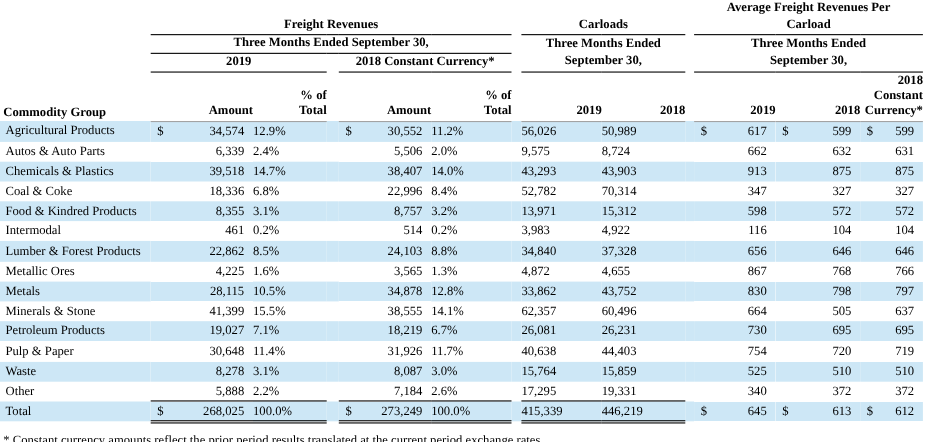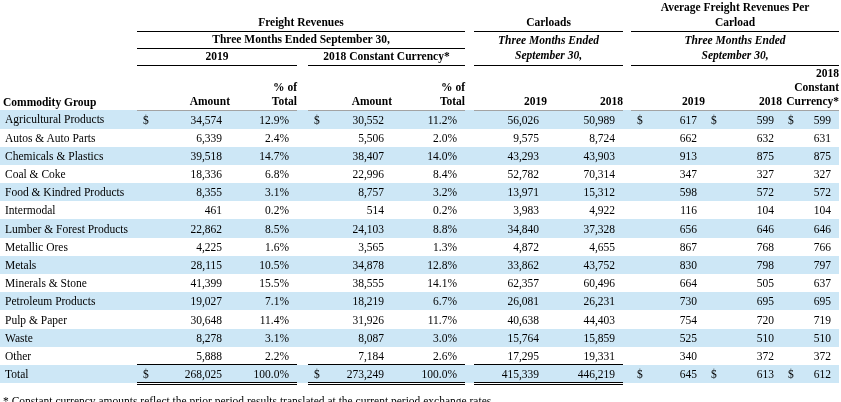--- a/index.html
+++ b/index.html
@@ -25,21 +25,21 @@
     vertical-align: bottom;
     border-bottom: 1px solid #000;
     padding-bottom: 1px;
     line-height: 1.3;
   }
   .pre { white-space: pre-line; }
   tr.h1 { height: 26px; }
   tr.h2 { height: 16px; }
   tr.h3 { height: 17px; }
   tr.h4 { height: 35px; }
-  tr.h2 .rowspan2 { vertical-align: middle; font-style: italic; }
+  tr.h2 .rowspan2 { vertical-align: middle; }
   .ch {
     text-align: right;
     vertical-align: bottom;
     border-bottom: 1px solid #a3a3a3;
     padding-bottom: 2px;
     line-height: 1.22;
   }
   .ch-left {
     text-align: left;
     vertical-align: bottom;
@@ -47,21 +47,21 @@
     padding-left: 3px;
     padding-bottom: 2px;
     font-weight: bold;
   }
   .sp { border: none; }
   
   tbody tr { height: 18.2px; padding-left: 20px; }
   tbody tr:nth-child(odd) { background: #cde7f6; }
   tbody td { vertical-align: middle; }
   .cell-name { padding-left: 5px; text-align: left; }
-  .num-cell { text-align: right; padding-right: 8px; }
+  .num-cell { text-align: left; padding-right: 8px; }
   .money { position: relative; text-align: right; padding-right: 8px; }
   .money .ds { position: absolute; left: 6px; top: 50%; transform: translateY(-50%); }
   .total-row .rulable {
     border-top: 1px solid #000;
     border-bottom: 3px double #000;
   }
   
   .footnote {
     margin-top: 10px;
     padding-left: 3px;

